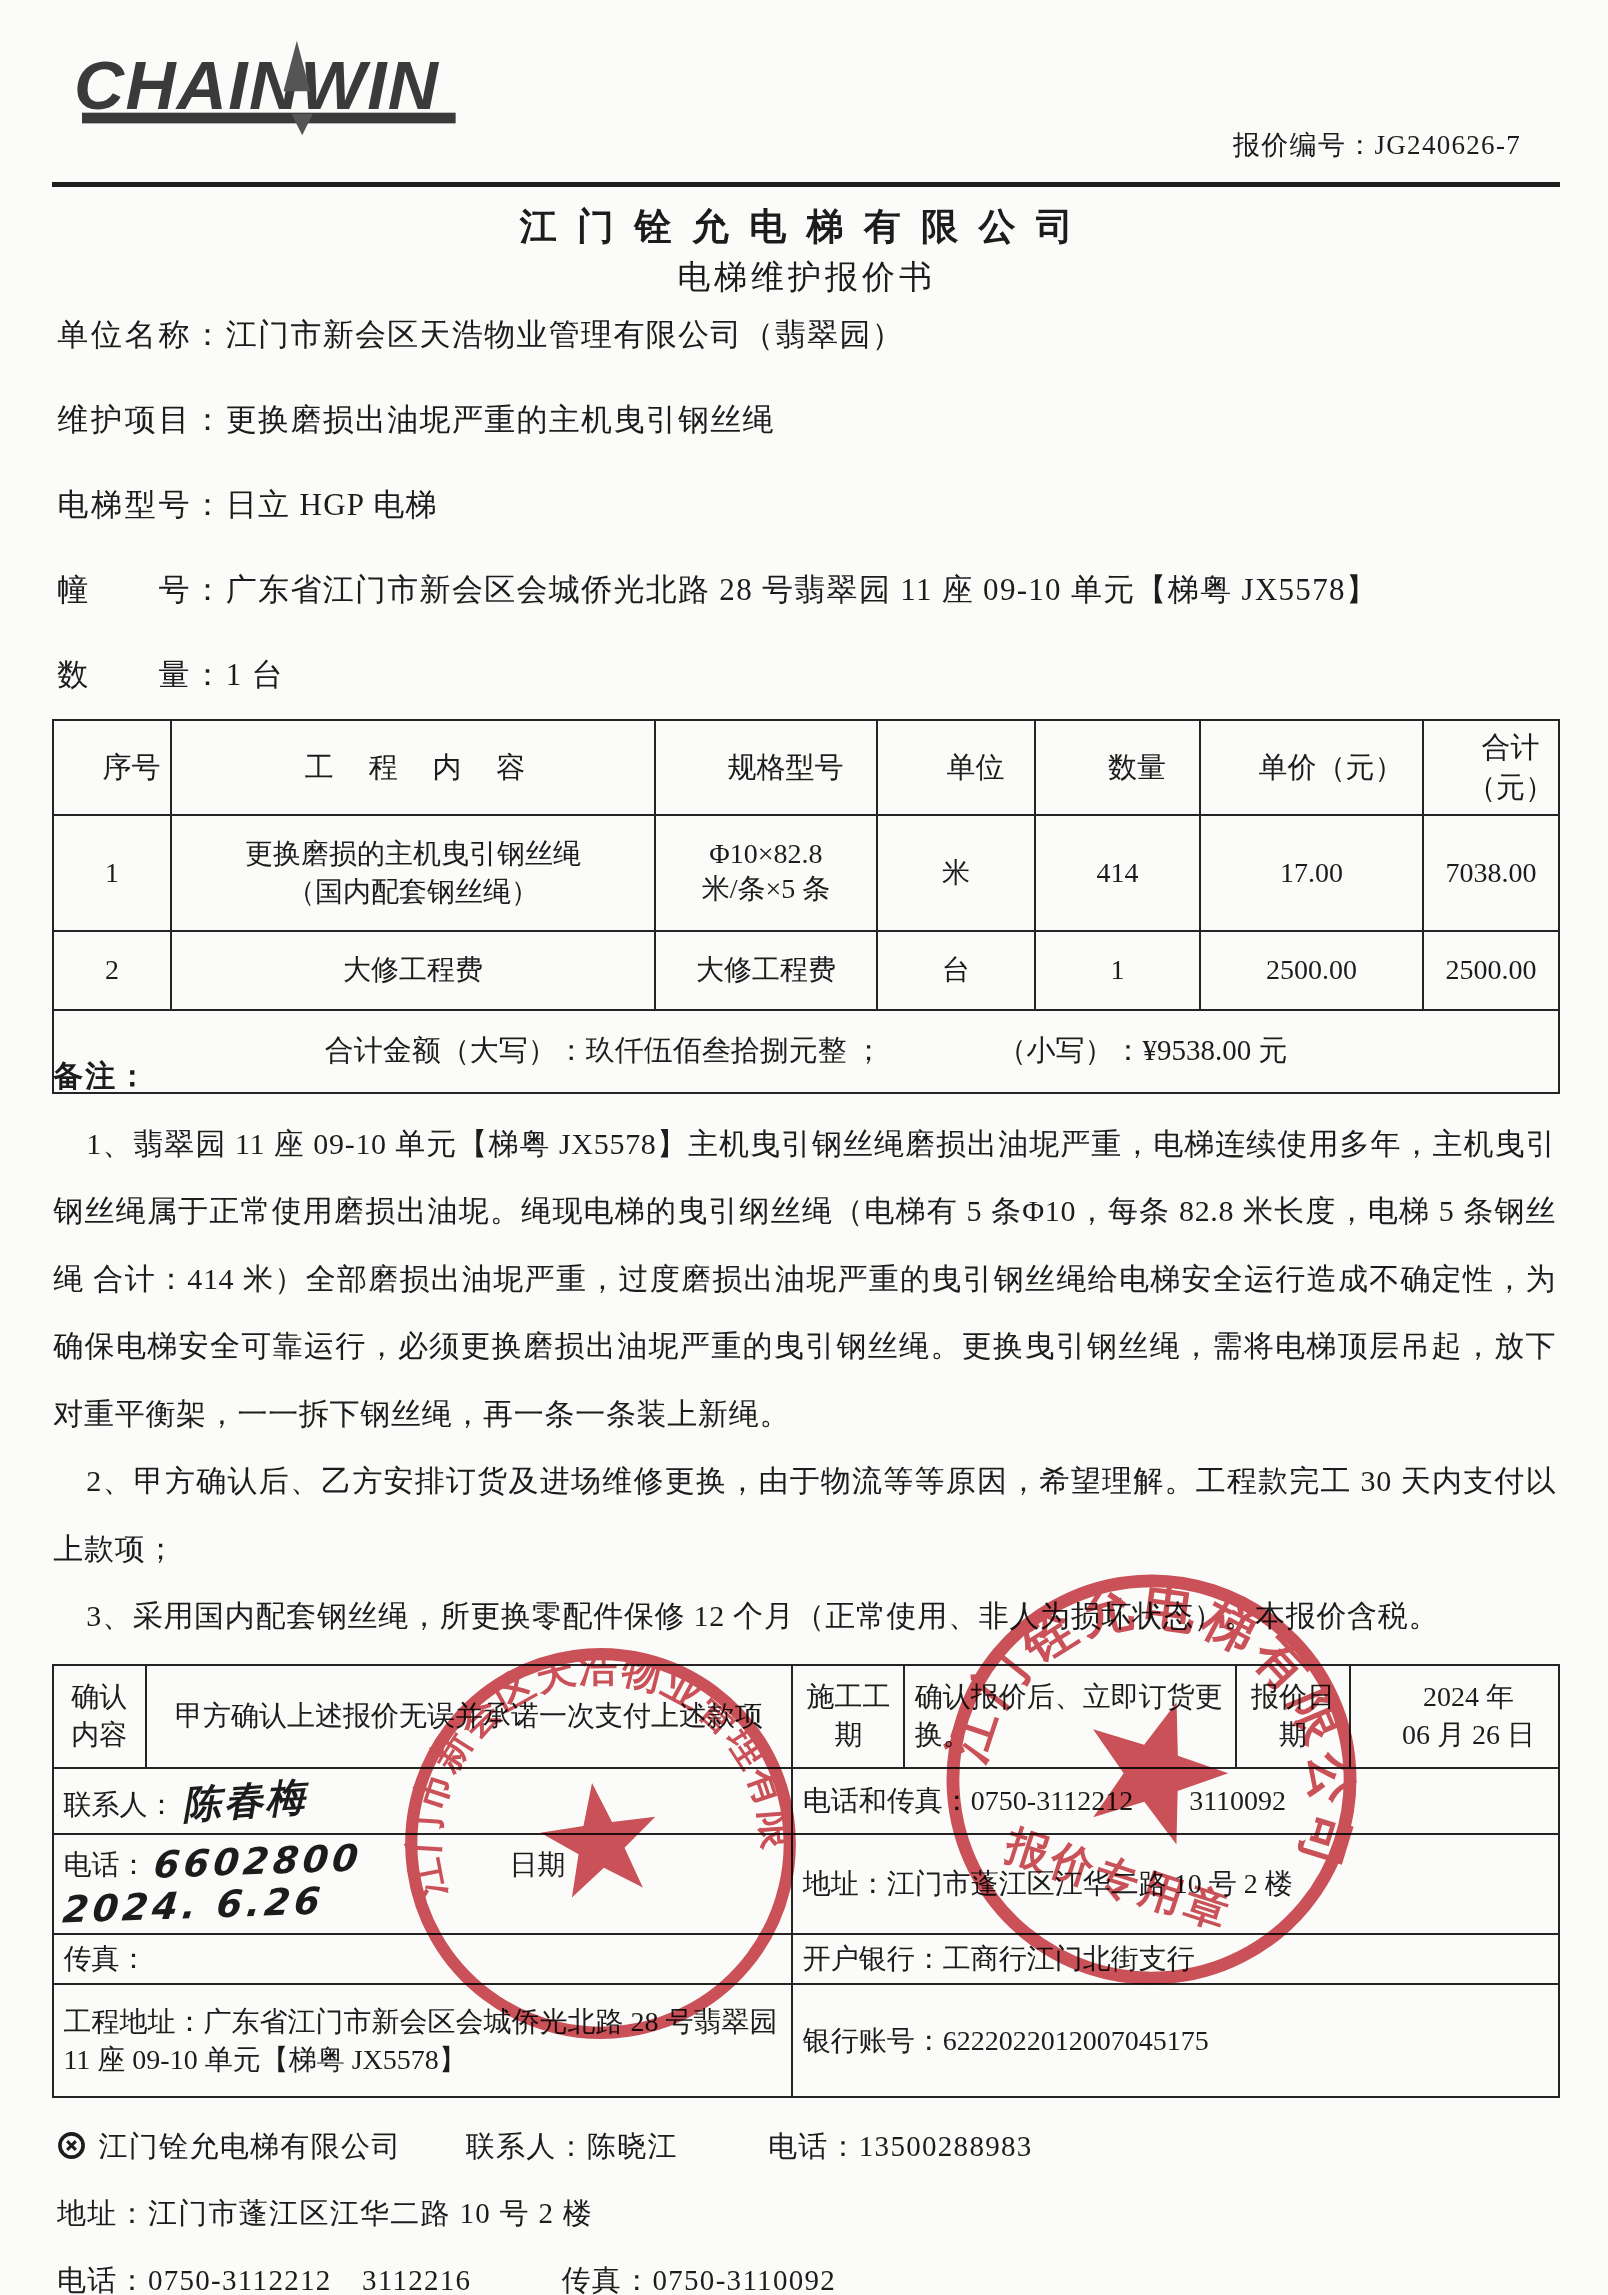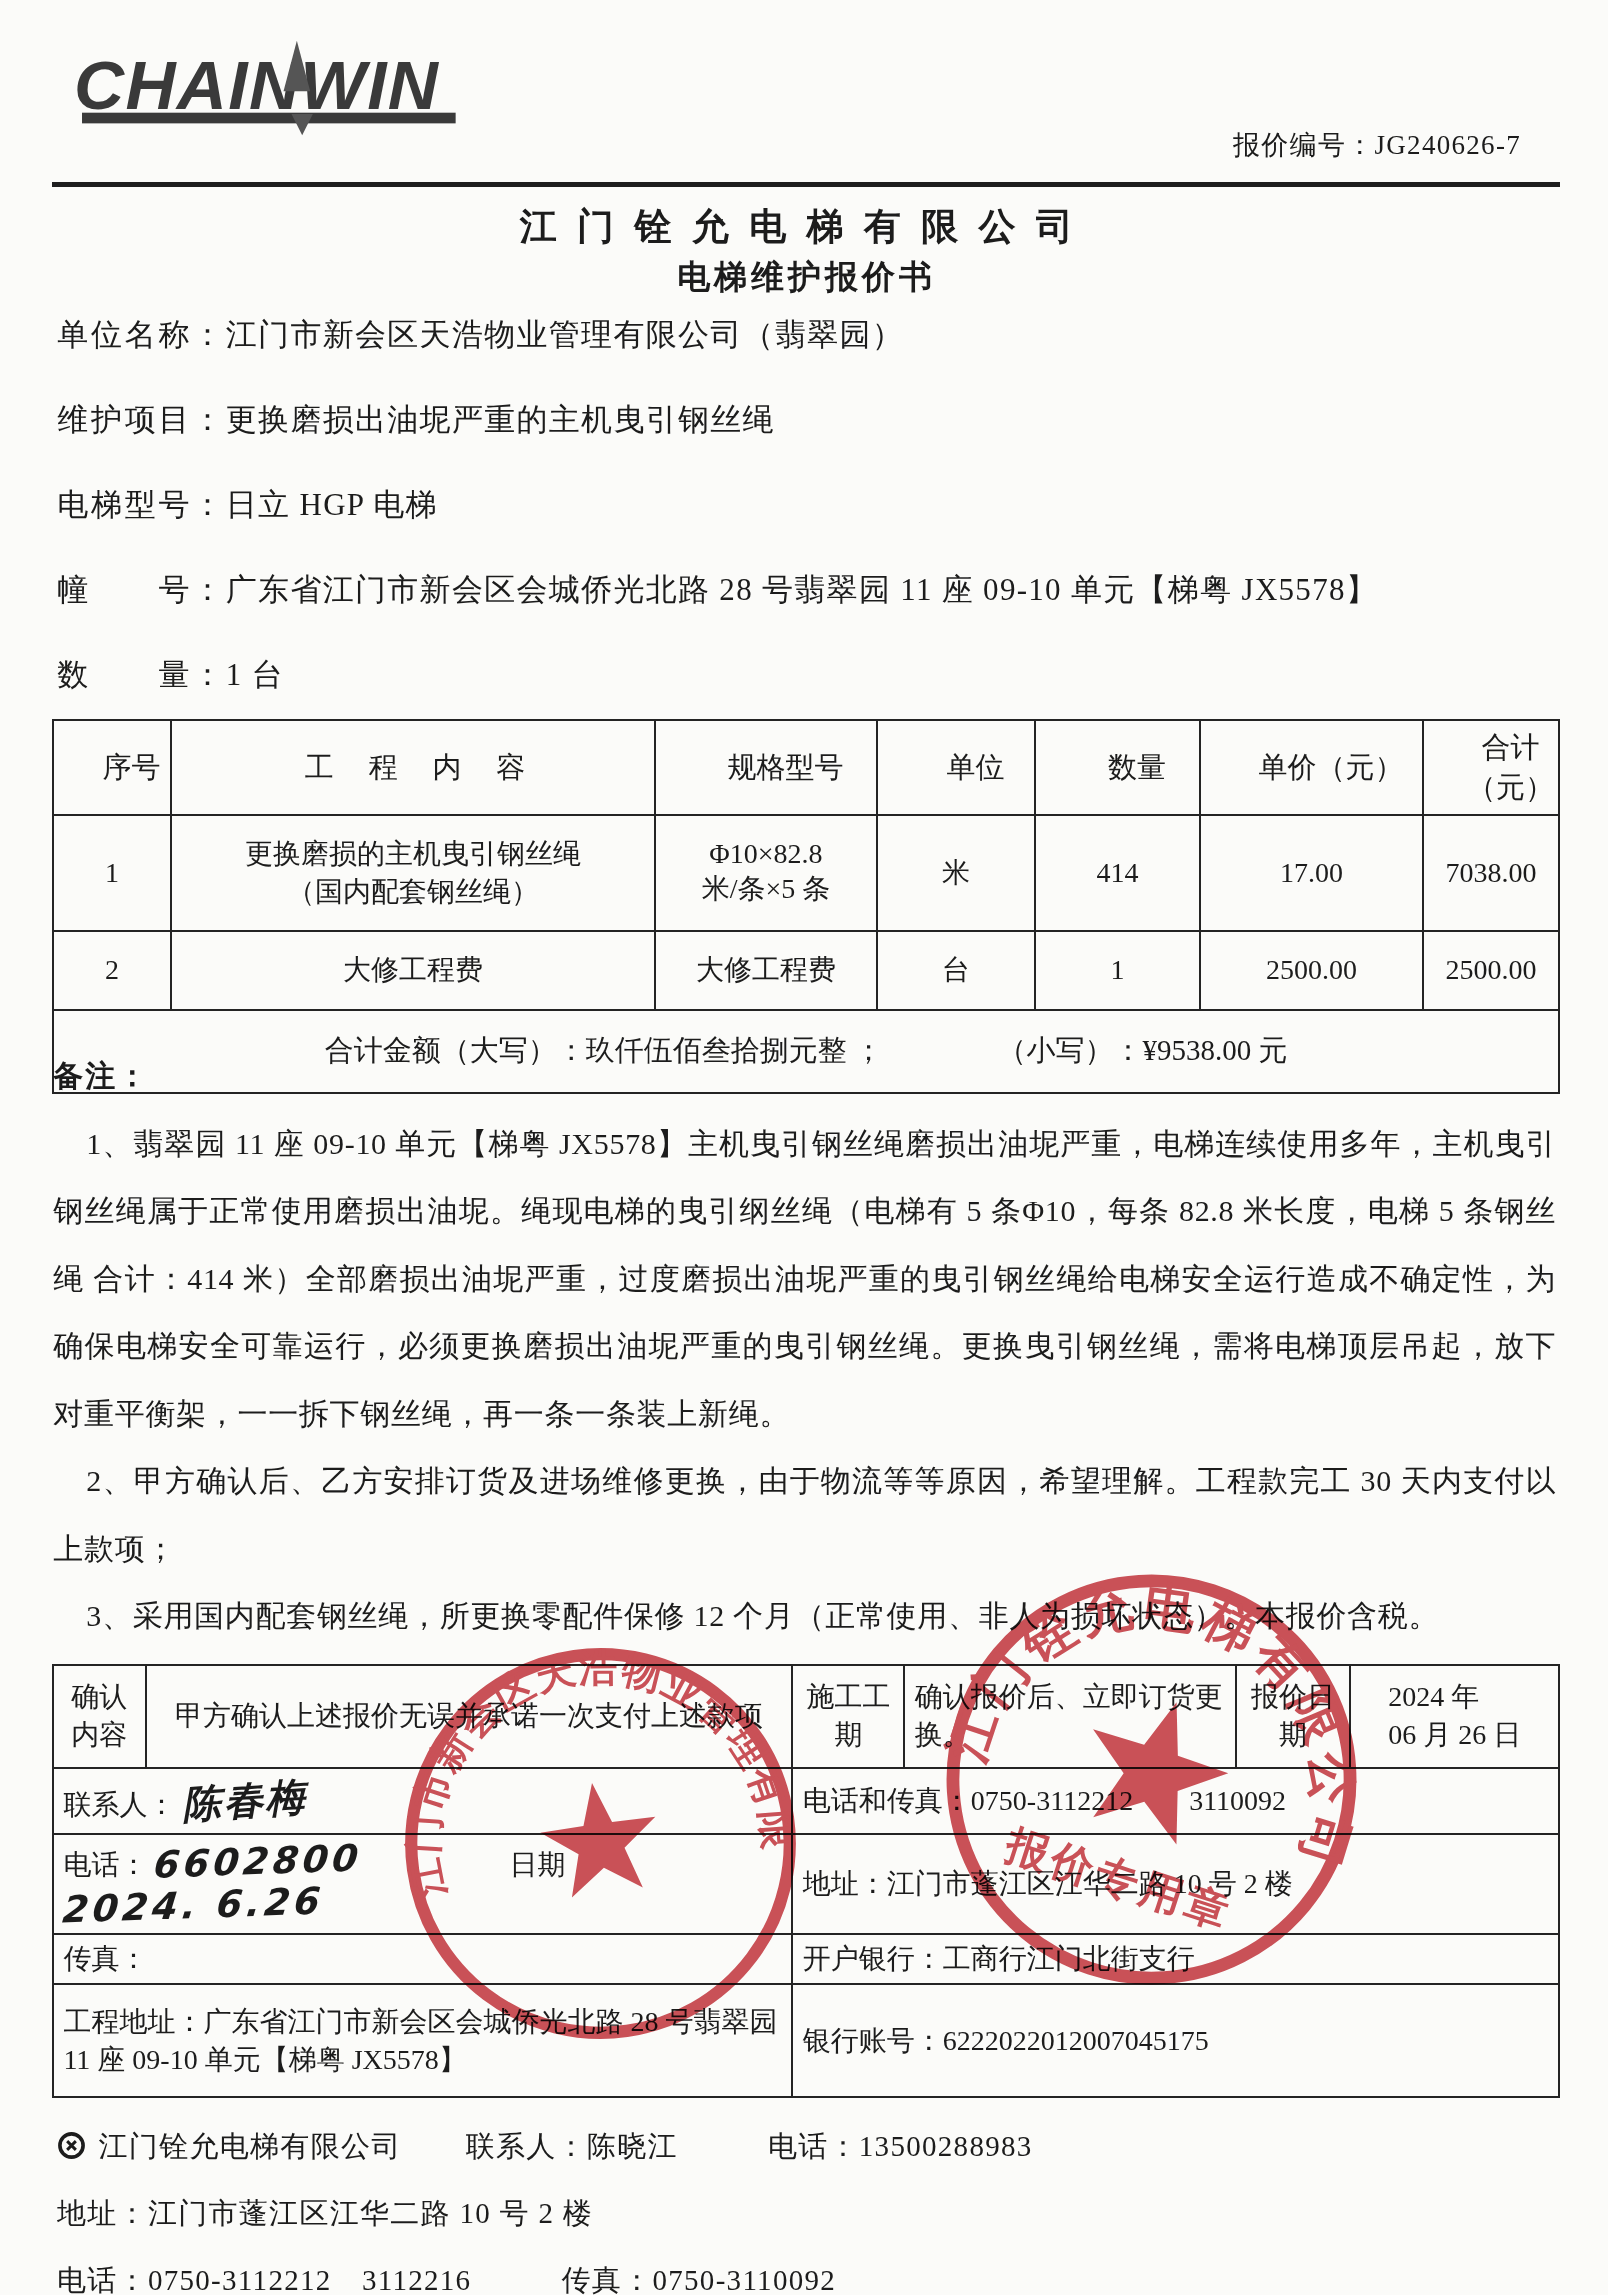--- a/index.html
+++ b/index.html
@@ -15,21 +15,21 @@
 
   
   .logo{position:absolute;left:10px;top:6.7px;width:427px;height:114px;}
   .quote-no{position:absolute;right:40px;top:107px;font-size:27px;letter-spacing:1.3px;}
   .head-rule{position:absolute;left:0;top:162px;width:1508px;height:4.7px;background:#1e1e1e;}
 
   
   .title1{position:absolute;left:0;top:182px;width:100%;text-align:center;
           font-size:37px;font-weight:bold;letter-spacing:0.55em;}
   .title2{position:absolute;left:0;top:235px;width:100%;text-align:center;
-          font-size:33px;font-weight:bold;letter-spacing:0.12em;}
+          font-size:33px;font-weight:normal;letter-spacing:0.12em;}
 
   
   .fields{position:absolute;left:5.3px;top:294px;width:1496px;font-size:31px;}
   .fline{margin-bottom:43px;white-space:nowrap;}
   .fline .lab{font-weight:normal;letter-spacing:2.7px;margin-top:26px;}
   .fline .val{letter-spacing:1.3px;}
 
   
   table{border-collapse:collapse;}
   .items{position:absolute;left:0;top:699px;width:1508px;font-size:28px;}
@@ -53,21 +53,21 @@
   .remarks p{margin:0;text-indent:1.1em;text-align:justify;letter-spacing:0.7px;}
 
   
   .confirm{position:absolute;left:0;top:1644px;width:1508px;font-size:28px;}
   .confirm td{border:2.7px solid #242424;vertical-align:middle;padding:5.3px 9.4px;}
   .confirm .cc1{width:75px;text-align:center;}
   .confirm .cc2{width:671px;text-align:center;}
   .confirm .cc3{width:97px;text-align:center;}
   .confirm .cc4{width:334px;}
   .confirm .cc5{width:100px;text-align:center;}
-  .confirm .cc6{width:170px;padding-left:37px;}
+  .confirm .cc6{width:170px;text-align:center;padding-left:37px;}
   .confirm .r1 td{height:90px;}
   .half-l{width:751px;}
   .seal-hint{display:inline-block;margin-left:281px;}
   .hw{font-family:"DejaVu Sans",sans-serif;font-style:italic;font-weight:600;
       display:inline-block;transform:rotate(-4deg);font-size:39px;letter-spacing:2.7px;}
   .hw-num{font-size:37px;letter-spacing:4px;transform:rotate(-2deg) skewX(-8deg);}
   .date-inline{display:inline-block;margin-left:140px;}
 
   
   .stamp{position:absolute;mix-blend-mode:multiply;opacity:.88;pointer-events:none;}

